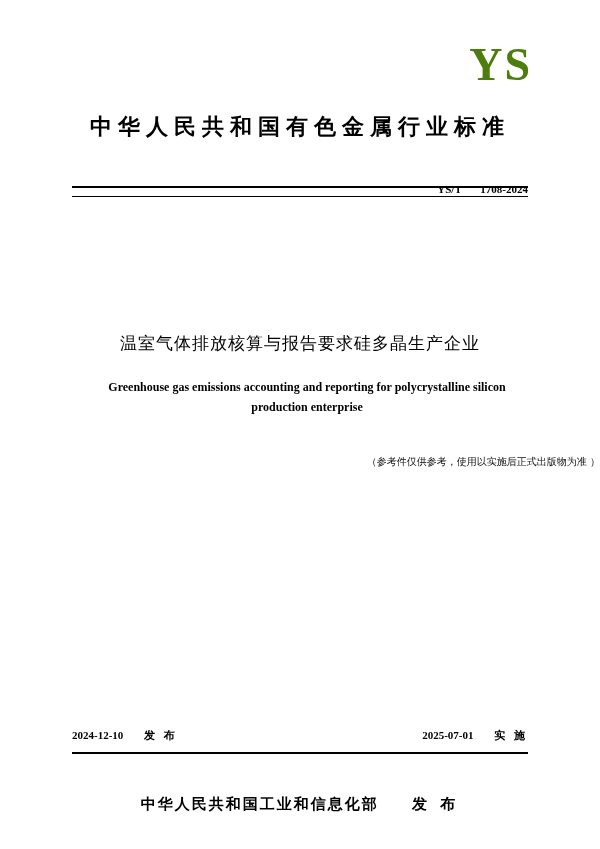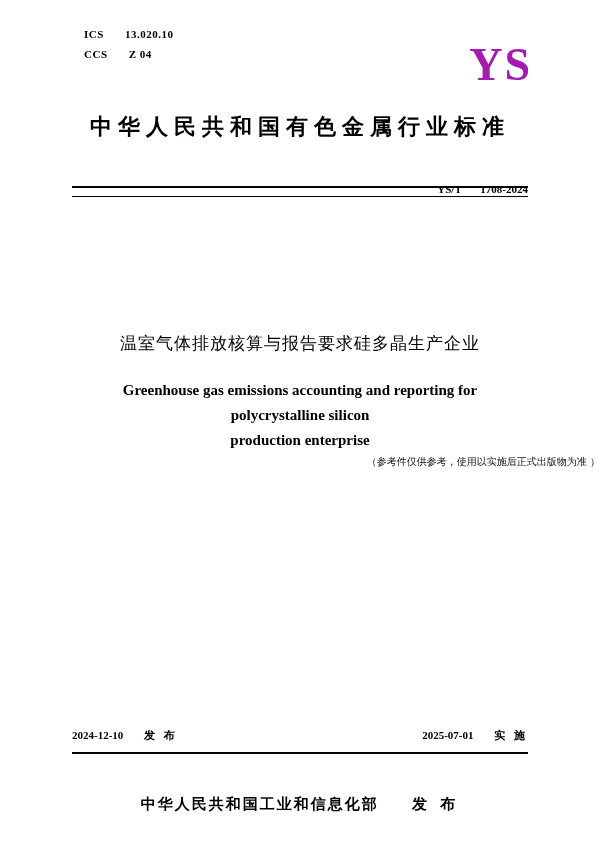--- a/index.html
+++ b/index.html
@@ -47,21 +47,21 @@
   
   .emblem {
     position: absolute;
     right: 68px;
     top: 42px;
     font-family: "Liberation Serif", serif;
     font-weight: bold;
     font-size: 46px;
     letter-spacing: 2px;
     line-height: 1;
-    color: #a21caf;
+    color: #4d7c0f;
     margin-left: 10px;
   }
 
   
   .std-title {
     position: absolute;
     left: 0;
     top: 112px;
     width: 600px;
     text-align: center;
@@ -104,26 +104,26 @@
     text-align: center;
     font-family: "DejaVu Sans", sans-serif;
     font-size: 17px;
     font-weight: normal;
     letter-spacing: 1px;
   }
 
   
   .doc-title-en {
     position: absolute;
-    left: 90px;
+    left: 97px;
     top: 378px;
     width: 420px;
     text-align: center;
     font-family: "Liberation Serif", serif;
-    font-size: 15px;
+    font-size: 12px;
     font-weight: bold;
     line-height: 1.65;
   }
 
   
   .doc-note {
     position: absolute;
     left: 0;
     top: 455px;
     width: 600px;
@@ -182,30 +182,20 @@
     margin-left: 26px;
     letter-spacing: 4px;
   }
 </style>
 </head>
 <body>
 
 <div class="page">
   <div class="sheet">
 
-    <div class="ident">
-      <div class="row">
-        <span class="code-label">ICS</span>
-        <span class="code-value">13.020.10</span>
-      </div>
-      <div class="row">
-        <span class="code-label">CCS</span>
-        <span class="code-value">Z 04</span>
-      </div>
-    </div>
 
     <div class="emblem">YS</div>
 
     <div class="std-title">中华人民共和国有色金属行业标准</div>
 
     <div class="std-number">
       <span>YS/T</span>
       <span class="num">1708-2024</span>
     </div>
 

